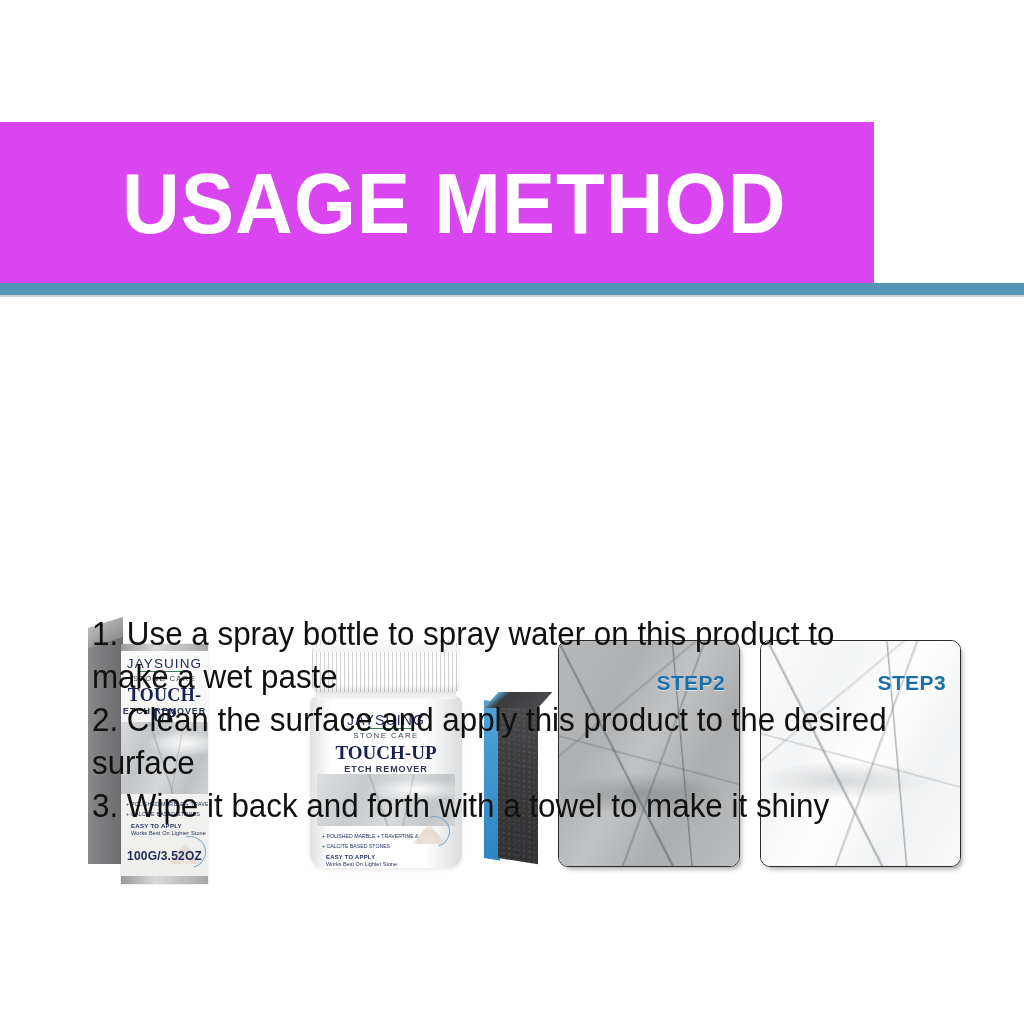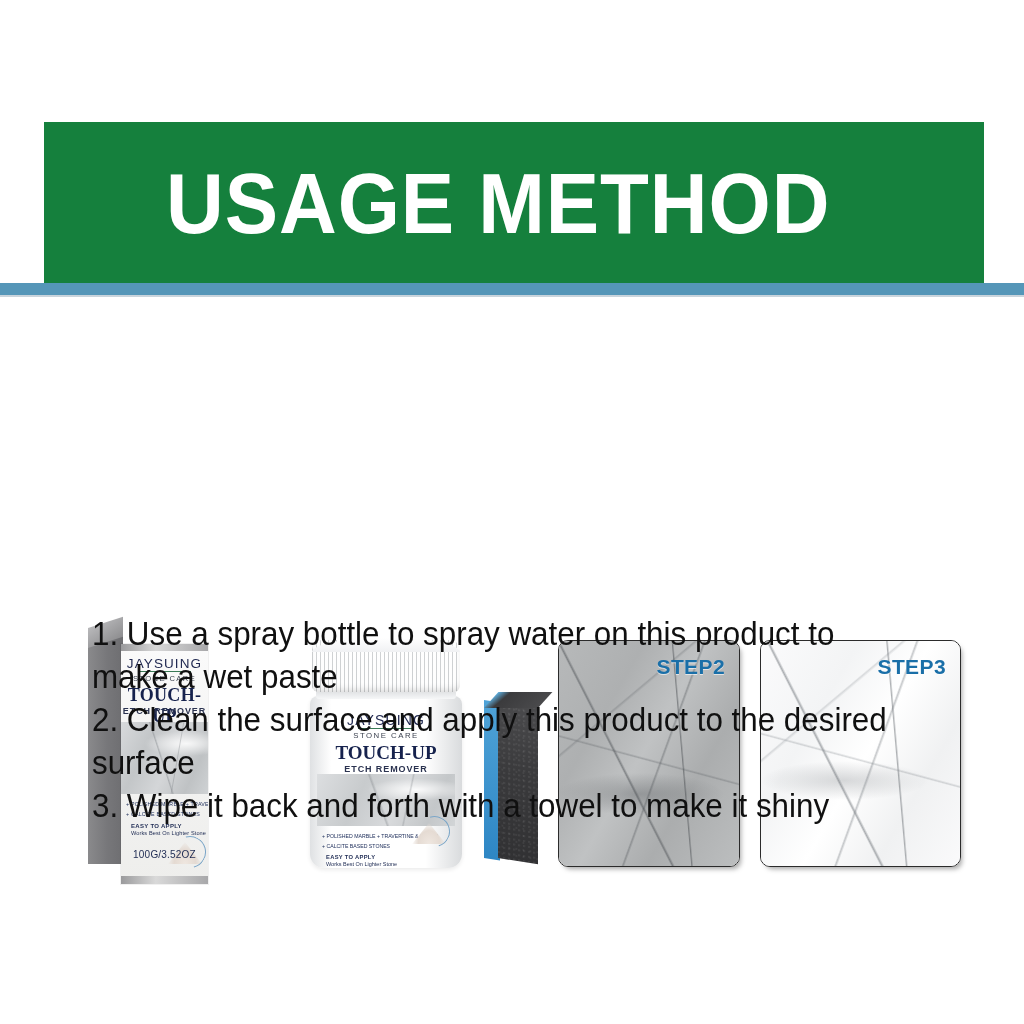--- a/index.html
+++ b/index.html
@@ -7,23 +7,23 @@
     width:1024px;height:1024px;
     background:#ffffff;
     font-family:"Liberation Sans", sans-serif;
     overflow:hidden;
     position:relative;
   }
   .page{position:absolute;inset:0;background:#fff;}
 
   
   .banner{
-    position:absolute;left:0;top:122px;width:940px;height:161px;
-    background:#15803d;
-    display:flex;align-items:center;margin-left:44px;
+    position:absolute;left:0;top:122px;width:874px;height:161px;
+    background:#d946ef;
+    display:flex;align-items:center;
   }
   .banner-title{
     color:#ffffff;
     font-size:86px;
     font-weight:bold;
     letter-spacing:1px;
     margin-left:122px;
     line-height:1;
     font-family:"Liberation Sans", sans-serif;
     transform:scaleX(0.93);
@@ -95,21 +95,21 @@
     font-family:"Liberation Serif", serif;font-weight:700;
   }
   .lbl-etch{top:62px;font-size:9px;letter-spacing:.9px;color:#2b3350;font-weight:600;}
 
   .bullets{position:absolute;left:5px;top:156px;width:82px;}
   .bullets .b{font-size:5.3px;color:#20305c;letter-spacing:.2px;line-height:1.8;white-space:nowrap;}
   .easy{position:absolute;left:10px;top:179px;color:#1d2a52;}
   .easy .e1{font-size:6px;font-weight:700;letter-spacing:.3px;}
   .easy .e2{font-size:5.6px;letter-spacing:.1px;margin-top:1px;}
   .weight{position:absolute;left:0;top:205px;width:100%;text-align:center;
-          font-size:10px;font-weight:400;color:#1d2a52;letter-spacing:.2px;}
+          font-size:12px;font-weight:700;color:#1d2a52;letter-spacing:.2px;}
   .powder{
     position:absolute;right:6px;bottom:20px;width:34px;height:22px;
     background:radial-gradient(ellipse at 50% 100%, #efe7e0 0%, #e4dad2 45%, rgba(228,218,210,0) 72%);
     clip-path:polygon(50% 0%,100% 100%,0% 100%);
   }
   .powder-arc{
     position:absolute;right:2px;bottom:16px;width:30px;height:30px;
     border:1.3px solid #7ba6c8;border-radius:50%;
     border-left-color:transparent;border-bottom-color:transparent;
     transform:rotate(30deg);
@@ -248,21 +248,21 @@
       linear-gradient(110deg, transparent 55%, rgba(130,135,140,.45) 55.6%, transparent 56.4%),
       linear-gradient(15deg, transparent 47%, rgba(140,145,150,.35) 47.5%, transparent 48.2%);
   }
   .step3 .veins:after{
     background:
       linear-gradient(85deg, transparent 66%, rgba(110,115,120,.55) 66.5%, transparent 67.3%),
       linear-gradient(140deg, transparent 30%, rgba(150,155,160,.32) 30.5%, transparent 31.3%),
       radial-gradient(ellipse 120px 28px at 42% 62%, rgba(120,125,130,.30), transparent 70%);
   }
   .step-label{
-    position:absolute;right:14px;top:14px;
+    position:absolute;right:14px;top:30px;
     font-size:21px;font-weight:bold;letter-spacing:.4px;
     color:#1a6fa8;
     text-shadow:0 1px 0 rgba(255,255,255,.6);
   }
 
   
   .instructions{
     position:absolute;left:92px;top:612px;width:860px;
     color:#101010;
     font-size:33px;

